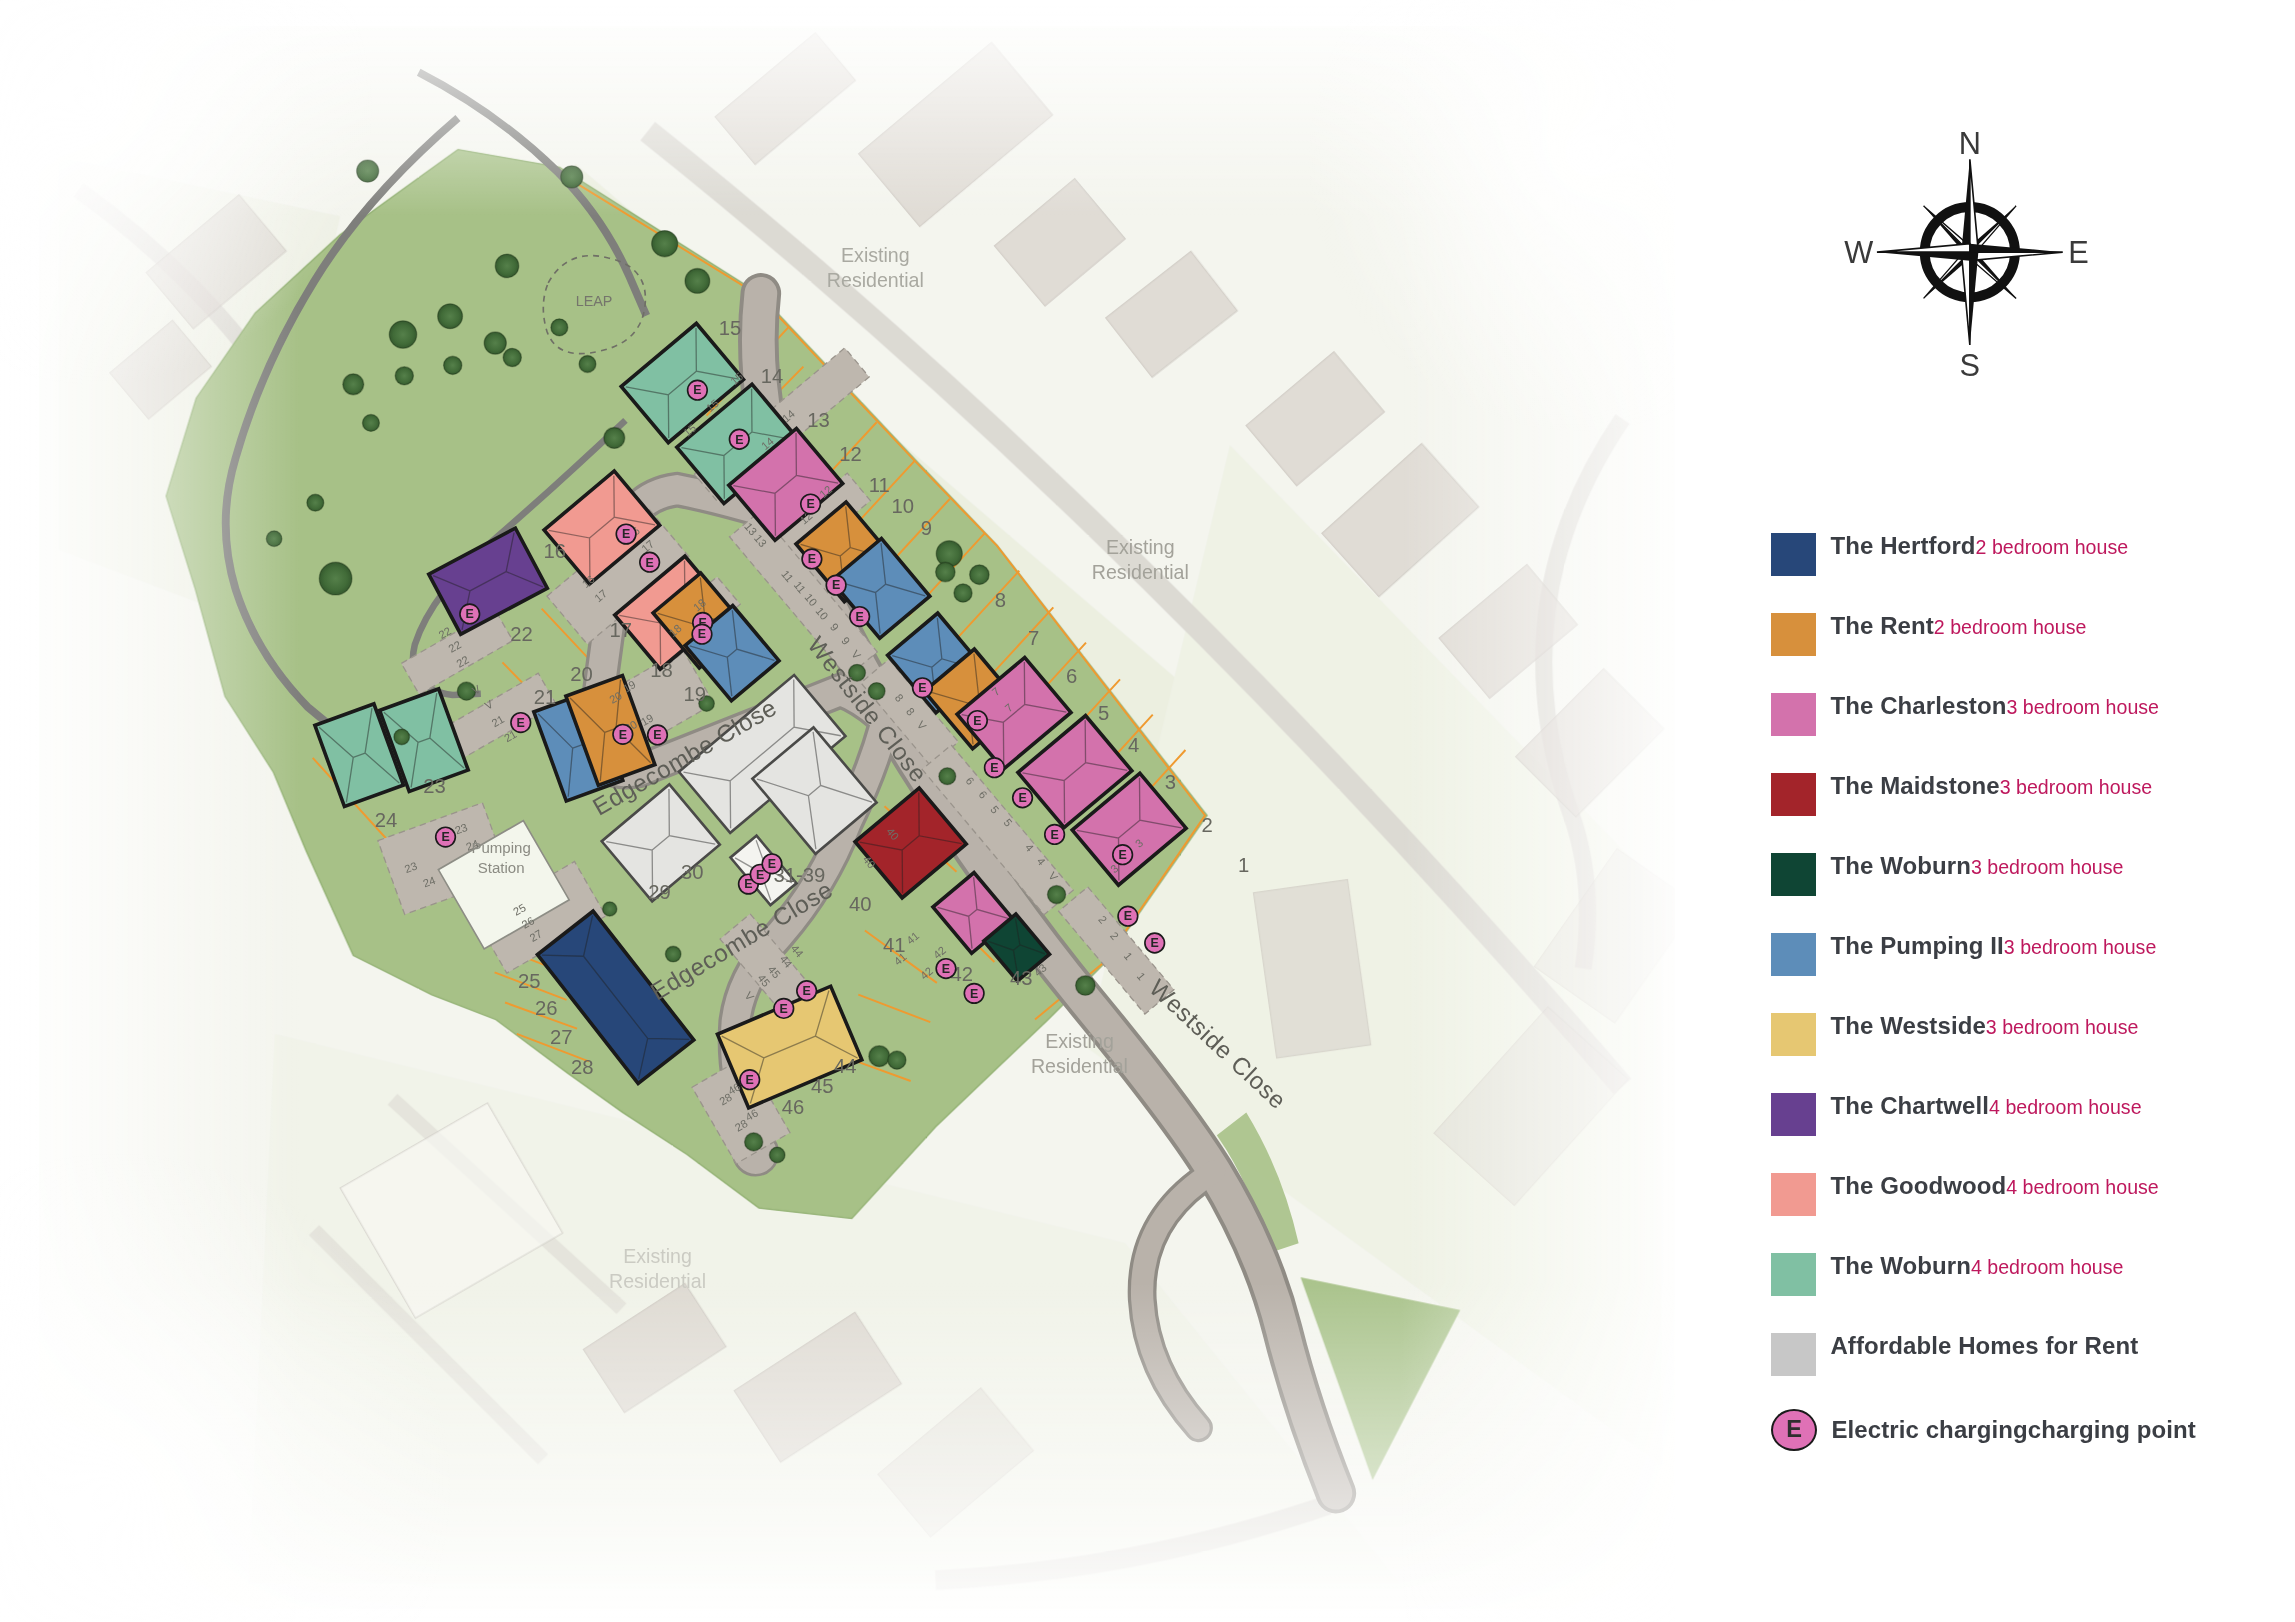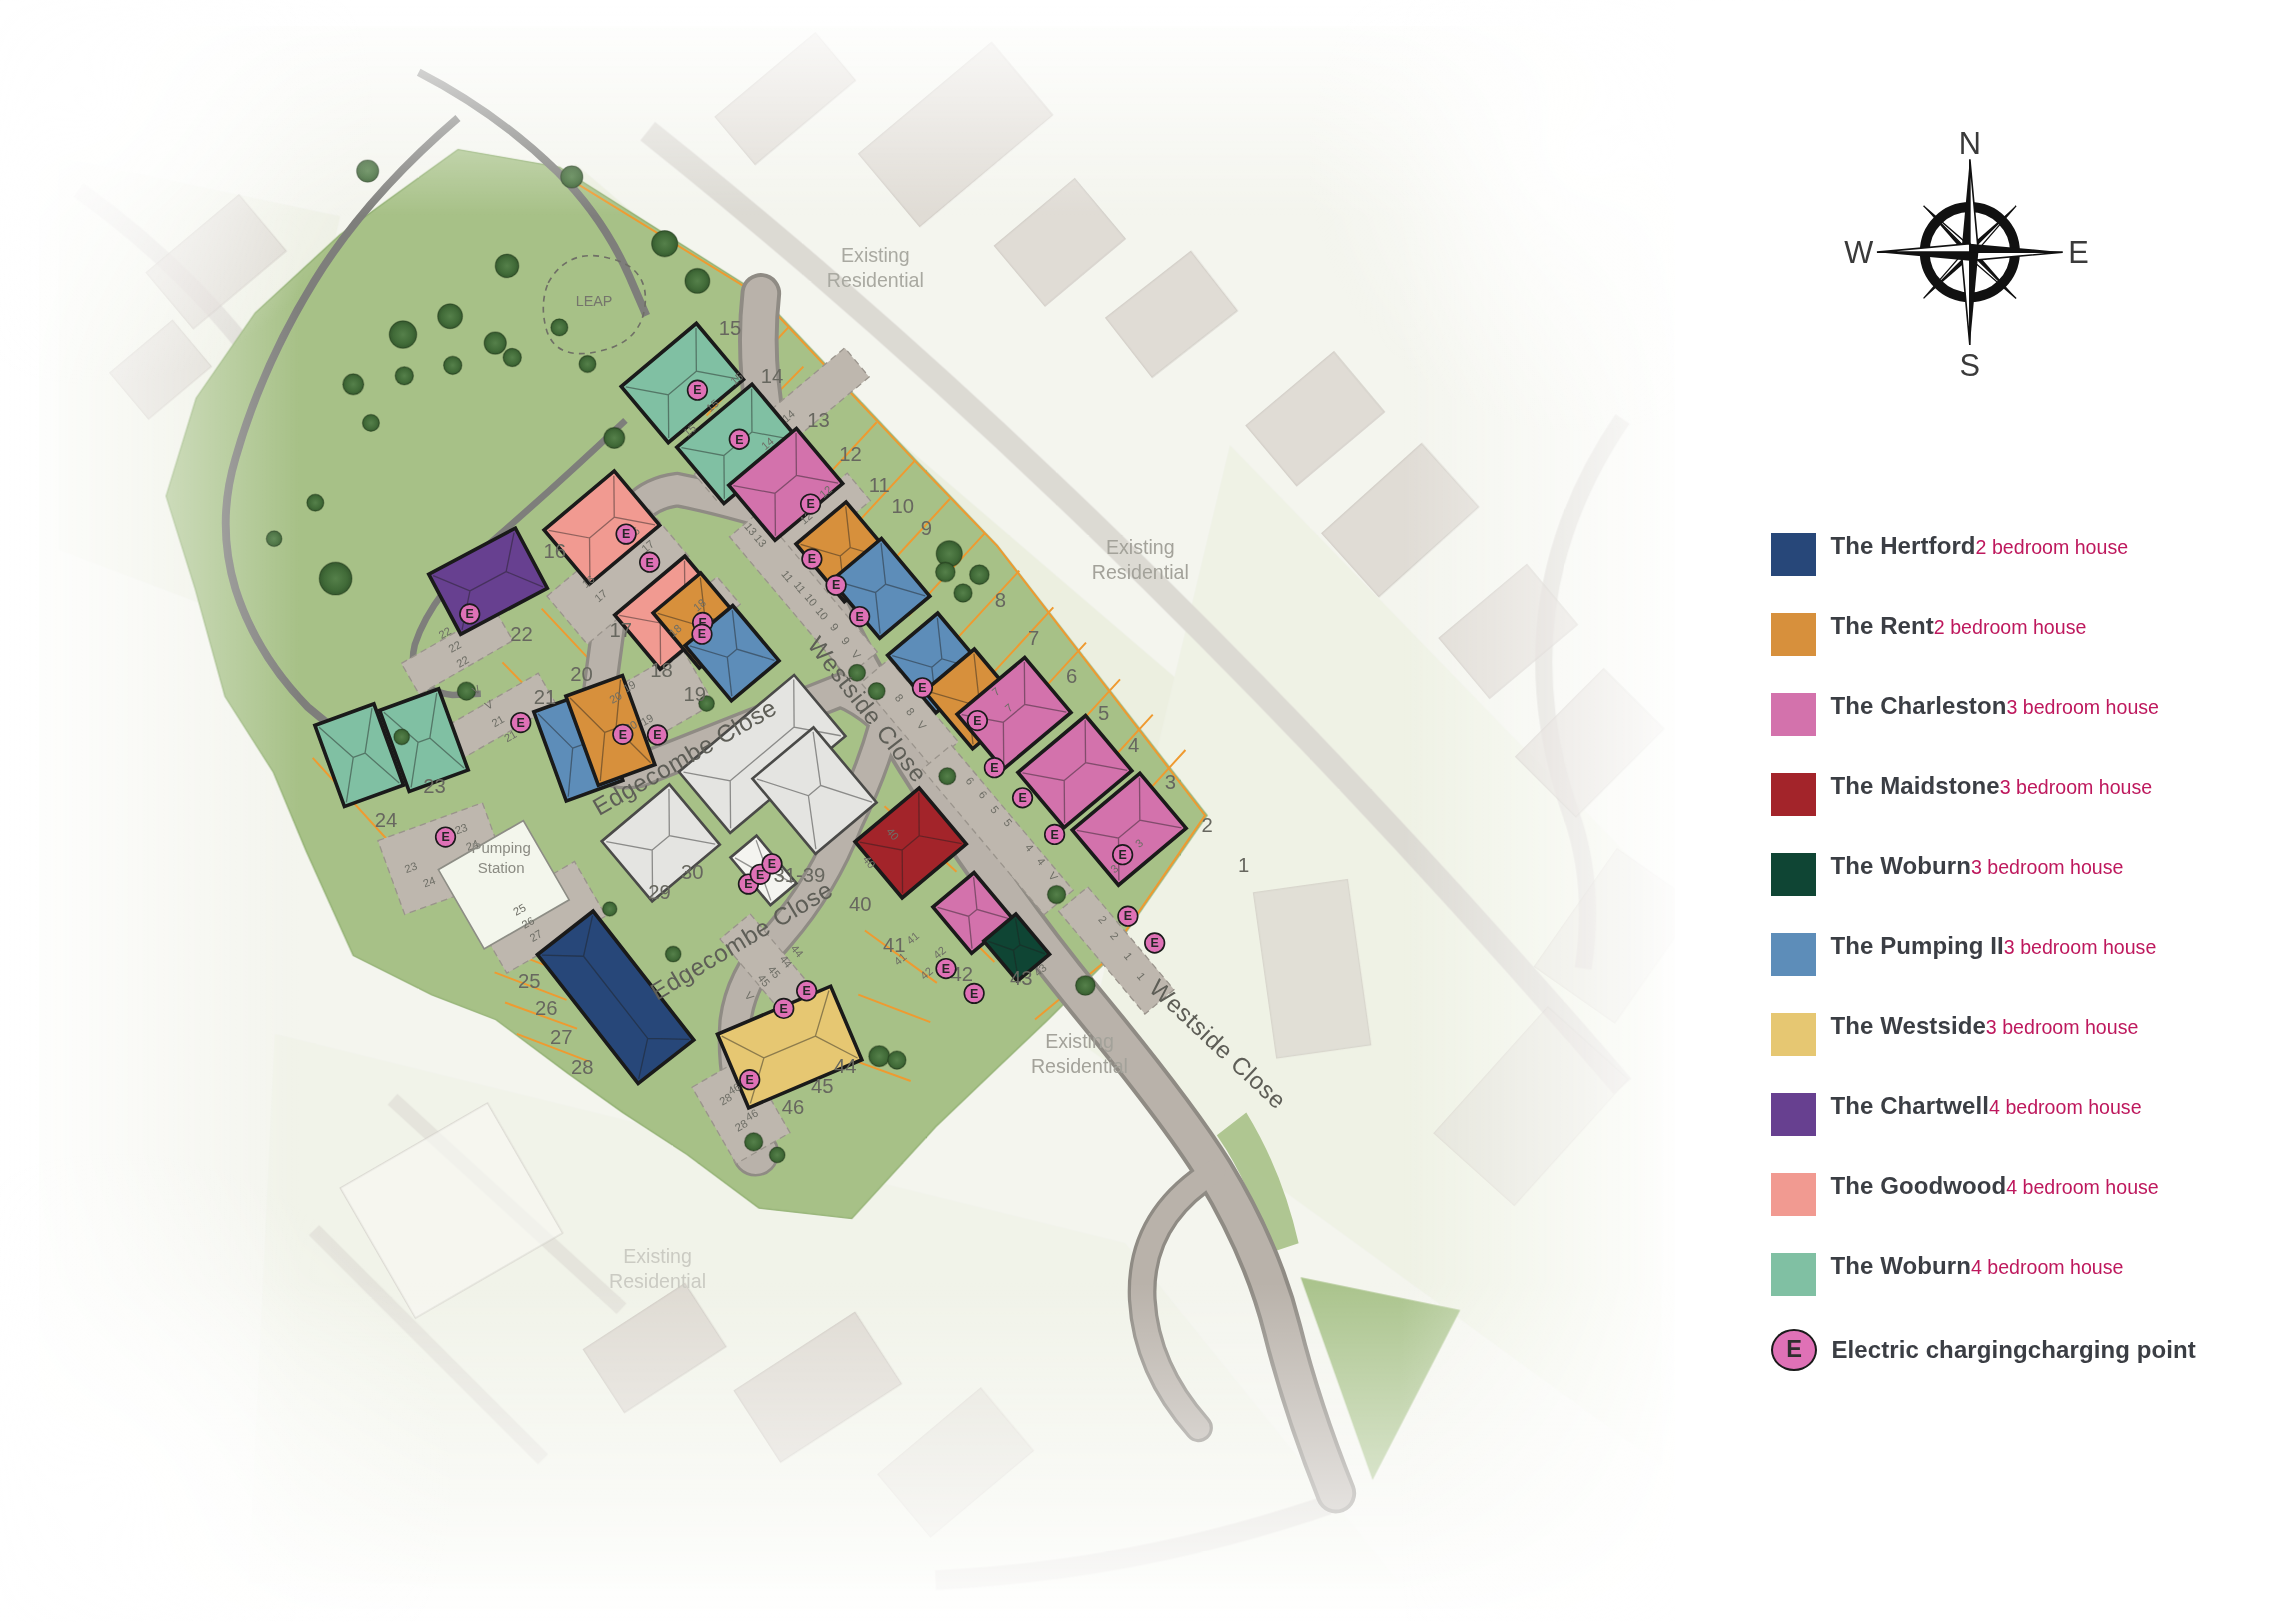--- a/index.html
+++ b/index.html
@@ -701,20 +701,27 @@
   </div>
 
   <div class="lg-row">
     <div class="lg-swatch" style="background: rgb(128, 192, 163);"></div>
     <div class="lg-text">
       <div class="lg-title">The Woburn</div>
       <div class="lg-sub">4 bedroom house</div>
     </div>
   </div>
 
+  <div class="lg-row">
+    <div class="lg-swatch" style="background: rgb(199, 199, 199);"></div>
+    <div class="lg-text">
+      <div class="lg-title">Affordable Homes for Rent</div>
+
+    </div>
+  </div>
 
   <div class="lg-row lg-ev">
     <div class="ev-badge" style="background: rgb(223, 113, 182);">E</div>
     <div class="lg-text">
       <div class="lg-title">Electric charging</div>
       <div class="lg-title">charging point</div>
     </div>
   </div>
 </div>
 

